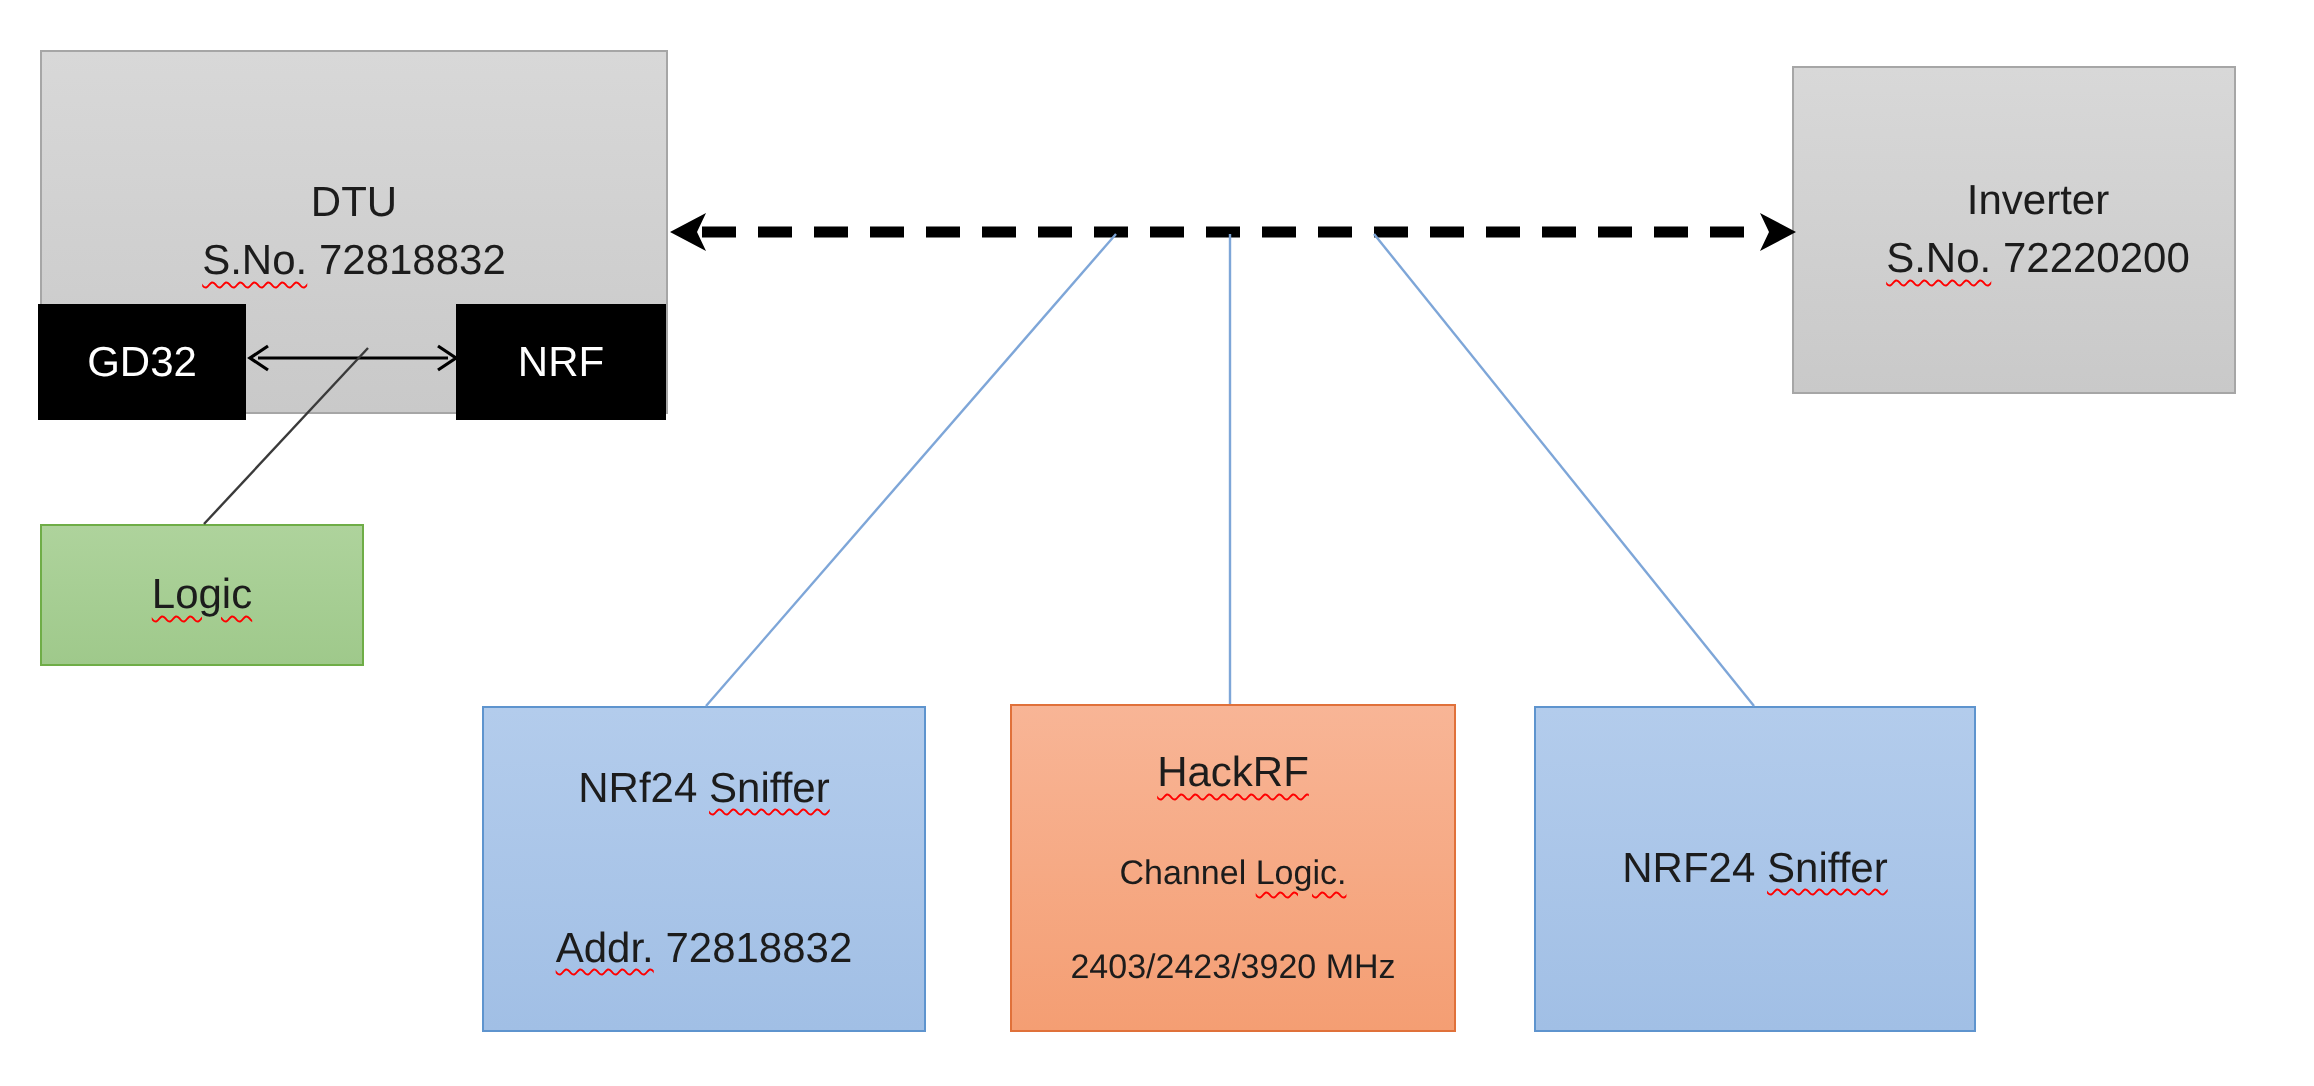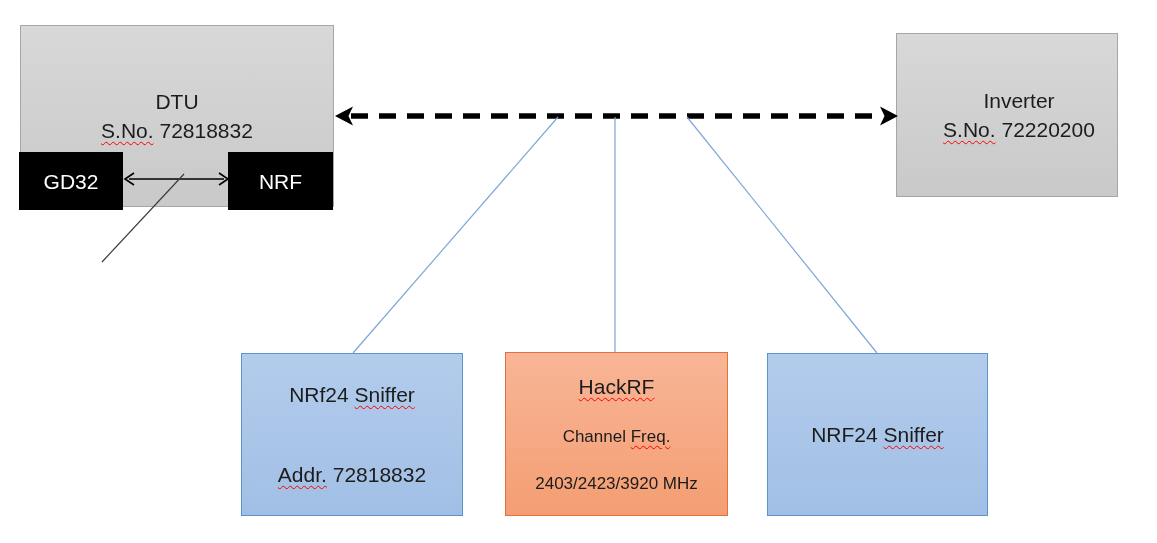--- a/index.html
+++ b/index.html
@@ -55,34 +55,37 @@
   </div>
 
   <div class="box blackb t-big" id="gd32">
     <span>GD32</span>
   </div>
 
   <div class="box blackb t-big" id="nrf">
     <span>NRF</span>
   </div>
 
+  <div class="box green t-big" id="logic">
+    <span class="sq">Logic</span>
+  </div>
 
   <div class="box gray" id="inverter">
     <div class="t-big">Inverter</div>
     <div class="t-big"><span class="sq">S.No.</span>&nbsp;<span>72220200</span></div>
   </div>
 
   <div class="box blue" id="sniffer1">
     <div class="t-mid"><span>NRf24</span>&nbsp;<span class="sq">Sniffer</span></div>
     <div class="t-mid"><span class="sq">Addr.</span>&nbsp;<span>72818832</span></div>
   </div>
 
   <div class="box orange" id="hackrf">
     <div class="hack-title"><span class="sq">HackRF</span></div>
-    <div class="t-sub"><span>Channel</span>&nbsp;<span class="sq">Freq.</span></div>
+    <div class="t-sub"><span>Channel</span>&nbsp;<span class="sq">Logic.</span></div>
     <div class="t-sub">2403/2423/3920 MHz</div>
   </div>
 
   <div class="box blue" id="sniffer2">
     <div class="t-mid"><span>NRF24</span>&nbsp;<span class="sq">Sniffer</span></div>
   </div>
 
   <svg class="lines" viewBox="0 0 1157 543">
 
     <line x1="351" y1="116" x2="882" y2="116" stroke="#000000" stroke-width="5.5" stroke-dasharray="17 11"></line>

